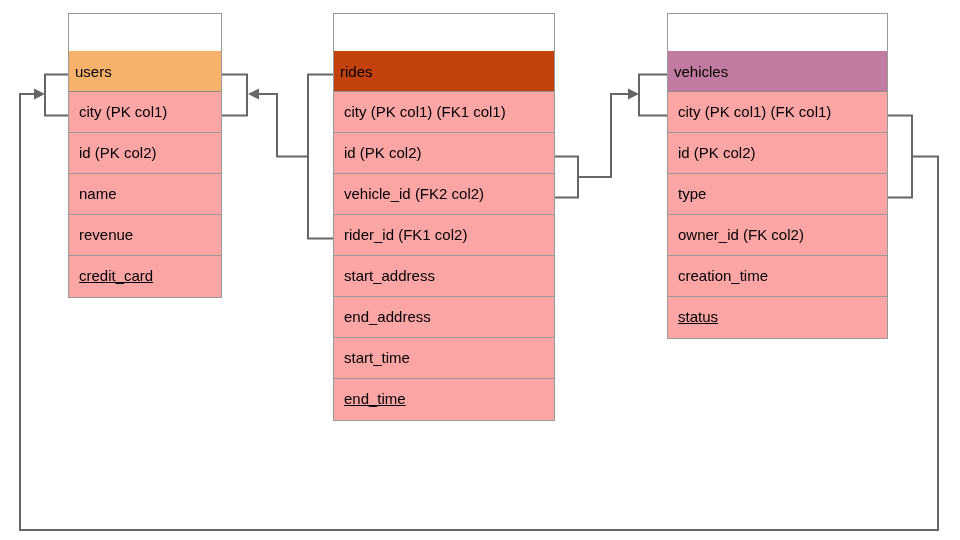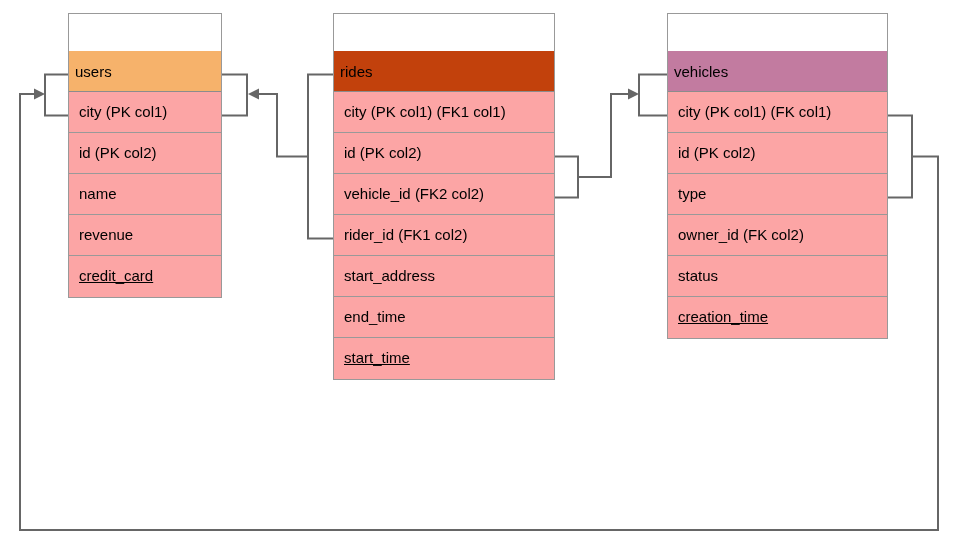--- a/index.html
+++ b/index.html
@@ -103,29 +103,30 @@
 
   <div class="db-table" style="left:333px; top:13px; width:222px;">
     <div class="db-header" style="background-color: #c2410c;">
       <span>rides</span>
     </div>
     <div class="db-row">city (PK col1) (FK1 col1)</div>
     <div class="db-row">id (PK col2)</div>
     <div class="db-row">vehicle_id (FK2 col2)</div>
     <div class="db-row">rider_id (FK1 col2)</div>
     <div class="db-row">start_address</div>
+    <div class="db-row">end_address</div>
+    <div class="db-row">start_time</div>
     <div class="db-row">end_time</div>
-    <div class="db-row">start_time</div>
   </div>
 
   <div class="db-table" style="left:667px; top:13px; width:221px;">
     <div class="db-header" style="background-color: rgb(194, 123, 160);">
       <span>vehicles</span>
     </div>
     <div class="db-row">city (PK col1) (FK col1)</div>
     <div class="db-row">id (PK col2)</div>
     <div class="db-row">type</div>
     <div class="db-row">owner_id (FK col2)</div>
+    <div class="db-row">creation_time</div>
     <div class="db-row">status</div>
-    <div class="db-row">creation_time</div>
   </div>
 
 </div>
 
 </body></html>

